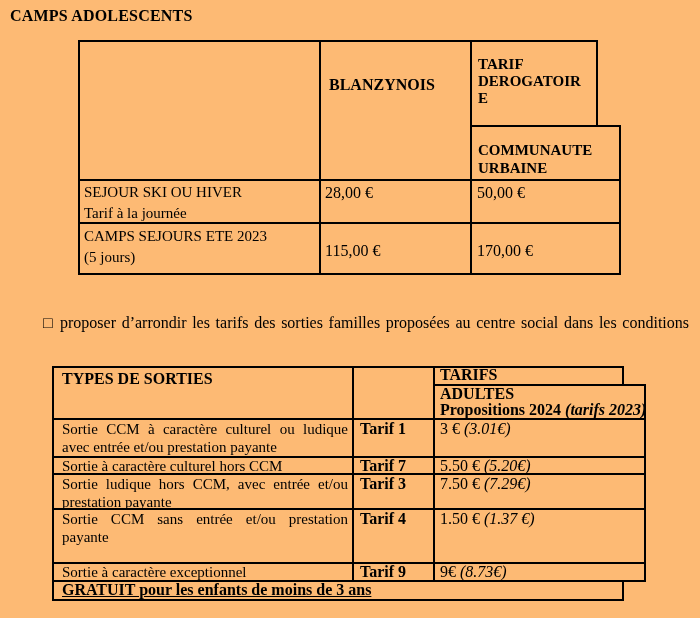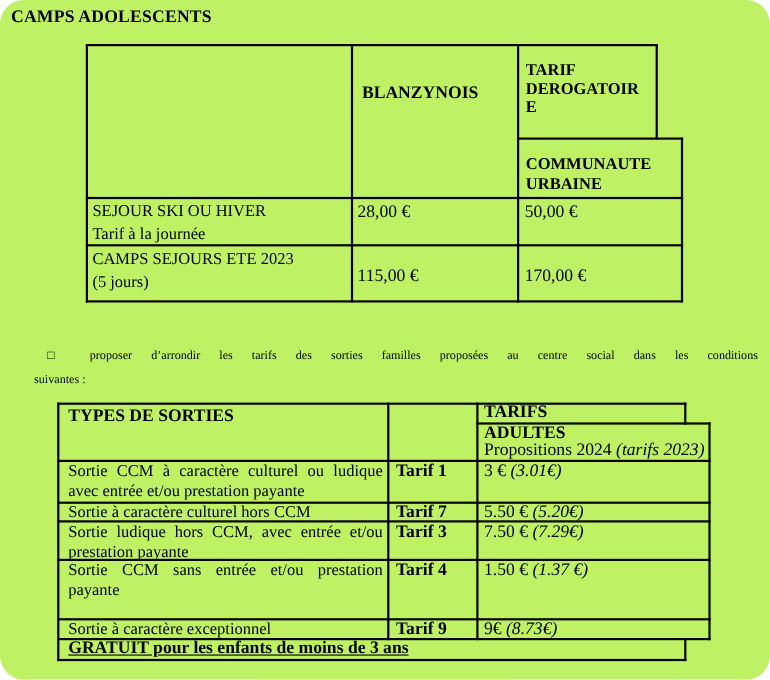--- a/index.html
+++ b/index.html
@@ -1,31 +1,30 @@
 <!DOCTYPE html>
 <html><head>
 <meta charset="utf-8">
 <style>
   html,body{margin:0;padding:0;background:#fff;}
   .canvas{
-    position:relative;width:700px;height:618px;background:#bef264;
+    position:relative;width:700px;height:618px;background:#fdba74;
     font-family:"Liberation Serif","DejaVu Serif",serif;color:#000;
     overflow:hidden;
-    border-radius:22px;
   }
   .hl{position:absolute;height:2px;background:#000;}
   .vl{position:absolute;width:2px;background:#000;}
   .txt{position:absolute;font-size:16px;line-height:21px;white-space:nowrap;}
   .blk{position:absolute;font-size:15px;}
   .b{font-weight:bold;}
   .i{font-style:italic;}
   .u{text-decoration:underline;}
   .title{position:absolute;font-size:16px;font-weight:bold;letter-spacing:.2px;}
   .just{text-align:justify;text-align-last:justify;-moz-text-align-last:justify;}
-  .para{position:absolute;font-size:11px;line-height:22px;}
+  .para{position:absolute;font-size:16px;line-height:22px;}
   .t2lbl{font-size:15px;line-height:18px;}
   .valrow .i{margin-left:4px;}
 </style>
 </head>
 <body>
 
 <div class="canvas">
 
   <div class="title" style="left:10px;top:7px;">CAMPS ADOLESCENTS</div>
 
@@ -60,21 +59,20 @@
     <div class="blk" style="left:84px;top:226px;line-height:21px;white-space:nowrap;">
       <div>CAMPS SEJOURS ETE 2023</div>
       <div>(5 jours)</div>
     </div>
     <div class="txt" style="left:325px;top:240px;">115,00 €</div>
     <div class="txt" style="left:477px;top:240px;text-align:right;">170,00 €</div>
   </div>
 
   <div class="para" style="left:31px;top:312px;width:658px;">
     <div class="just" style="padding-left:12px;"><span>□</span> <span>proposer d’arrondir les tarifs des sorties familles proposées au centre social dans les conditions</span></div>
-    <div>suivantes :</div>
   </div>
 
   <div>
 
     <div class="hl" style="left:52px;top:366px;width:572px;"></div>
     <div class="hl" style="left:433px;top:384px;width:213px;"></div>
     <div class="hl" style="left:52px;top:418px;width:594px;"></div>
     <div class="hl" style="left:52px;top:456px;width:594px;"></div>
     <div class="hl" style="left:52px;top:473px;width:594px;"></div>
     <div class="hl" style="left:52px;top:508px;width:594px;"></div>
@@ -84,21 +82,21 @@
     <div class="vl" style="left:52px;top:366px;height:235px;"></div>
     <div class="vl" style="left:352px;top:366px;height:216px;"></div>
     <div class="vl" style="left:433px;top:366px;height:216px;"></div>
     <div class="vl" style="left:622px;top:366px;height:20px;"></div>
     <div class="vl" style="left:622px;top:580px;height:21px;"></div>
     <div class="vl" style="left:644px;top:384px;height:198px;"></div>
 
     <div class="txt b" style="left:62px;top:368px;">TYPES DE SORTIES</div>
     <div class="txt b" style="left:440px;top:366px;line-height:17px;">TARIFS</div>
     <div class="txt b" style="left:440px;top:385px;line-height:17px;">ADULTES</div>
-    <div class="txt" style="left:440px;top:401px;line-height:17px;"><span>Propositions 2024</span> <span class="i">(tarifs 2023)</span></div>
+    <div class="txt" style="left:440px;top:401px;line-height:17px;font-weight:bold;"><span>Propositions 2024</span> <span class="i">(tarifs 2023)</span></div>
 
     <div class="blk t2lbl" style="left:62px;top:420px;width:286px;">
       <div class="just">Sortie CCM à caractère culturel ou ludique</div>
       <div>avec entrée et/ou prestation payante</div>
     </div>
     <div class="txt b" style="left:360px;top:420px;line-height:18px;text-align:center;">Tarif 1</div>
     <div class="txt valrow" style="left:440px;top:420px;line-height:18px;"><span>3 €</span><span class="i">(3.01€)</span></div>
 
     <div class="blk t2lbl" style="left:62px;top:457px;width:286px;">
       <div>Sortie à caractère culturel hors CCM</div>

